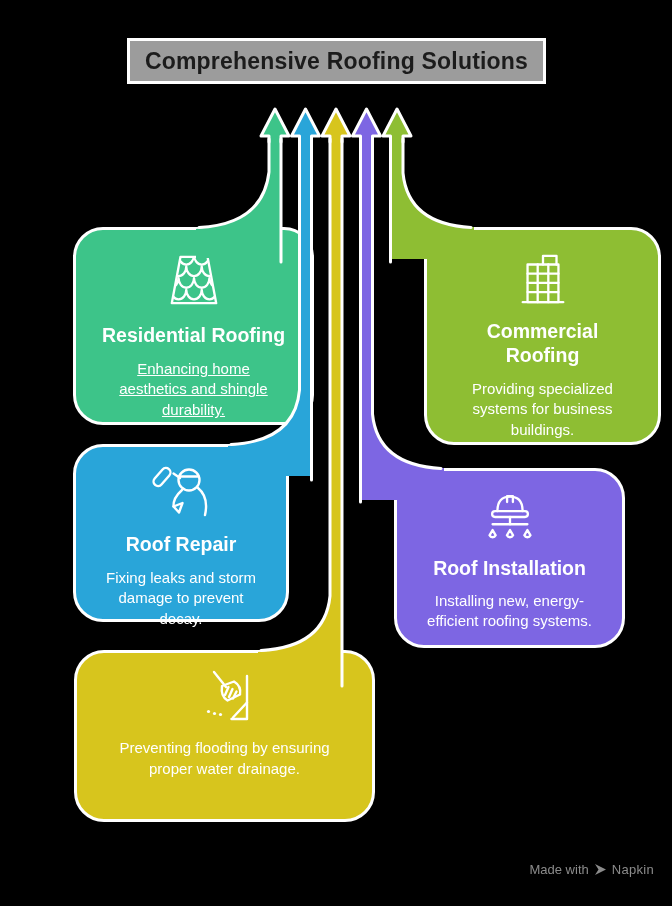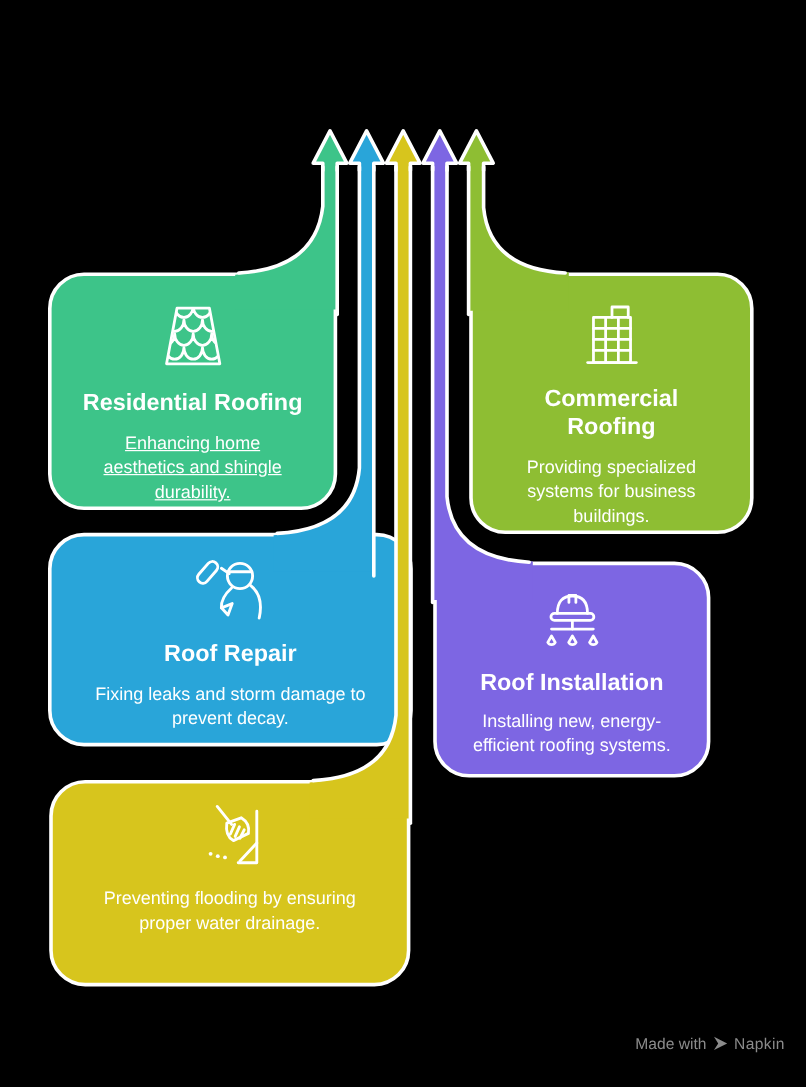--- a/index.html
+++ b/index.html
@@ -4,30 +4,30 @@
 <style>
   html,body{margin:0;padding:0;background:#000;}
   #stage{position:relative;width:672px;height:906px;background:#000;overflow:hidden;
          font-family:"Liberation Sans",sans-serif;}
   
   .title-bar{position:absolute;left:127px;top:38px;width:419px;height:46px;
     box-sizing:border-box;border:3px solid #fff;display:flex;align-items:center;justify-content:center;}
   .title-bar span{font-weight:bold;font-size:23px;letter-spacing:.2px;}
   
   .card{position:absolute;box-sizing:border-box;border:3px solid #fff;border-radius:30px;
-    color:#fff;display:flex;flex-direction:column;align-items:center;text-align:center;z-index:1;}
+    color:#fff;display:flex;flex-direction:column;align-items:center;text-align:center;z-index:1;margin-left:33px;}
   .card-icon{flex:0 0 auto;}
   .card-icon svg{stroke:#fff;stroke-width:2.4;fill:none;stroke-linecap:round;stroke-linejoin:round;}
   .card-title{font-weight:bold;font-size:19.5px;line-height:1.22;}
   .card-desc{font-size:15px;line-height:1.38;}
   .card-residential{left:40px;top:227px;width:241px;height:198px;}
   .card-residential .card-icon{margin-top:22px;}
   .card-residential .card-title{margin-top:12px;padding:0 10px;}
   .card-residential .card-desc{margin-top:11px;padding:0 32px;text-decoration:underline;}
-  .card-repair{left:40px;top:444px;width:304px;height:178px;}
+  .card-repair{left:40px;top:444px;width:216px;height:178px;}
   .card-repair .card-icon{margin-top:16px;}
   .card-repair .card-title{margin-top:8px;}
   .card-repair .card-desc{margin-top:11px;padding:0 28px;}
   .card-gutter{left:41px;top:650px;width:301px;height:172px;}
   .card-gutter .card-icon{margin-top:14px;}
   .card-gutter .card-title{margin-top:9px;}
   .card-gutter .card-desc{margin-top:11px;padding:0 26px;}
   .card-commercial{left:391px;top:227px;width:237px;height:218px;}
   .card-commercial .card-icon{margin-top:21px;}
   .card-commercial .card-title{margin-top:9px;max-width:150px;}
@@ -42,20 +42,23 @@
   
   .watermark{position:absolute;right:18px;top:862px;display:flex;align-items:center;gap:5px;
     color:#8b8b8b;font-size:13px;z-index:6;text-align:center;}
   .watermark .brand{letter-spacing:.3px;}
 </style>
 </head>
 <body>
 
 <div id="stage">
 
+  <div class="title-bar" style="background: rgb(156, 156, 156);">
+    <span style="color: rgb(28, 28, 28);">Comprehensive Roofing Solutions</span>
+  </div>
 
   <div class="card card-residential" style="background: rgb(61, 196, 137);">
     <div class="card-icon">
       <svg width="58" height="56" viewBox="0 0 60 58">
         <defs>
             <clipPath id="trapClip">
               <path d="M16,5 L44,5 L53,53 L7,53 Z"></path>
             </clipPath>
           </defs>
         <path d="M16,5 L44,5 L53,53 L7,53 Z"></path>

